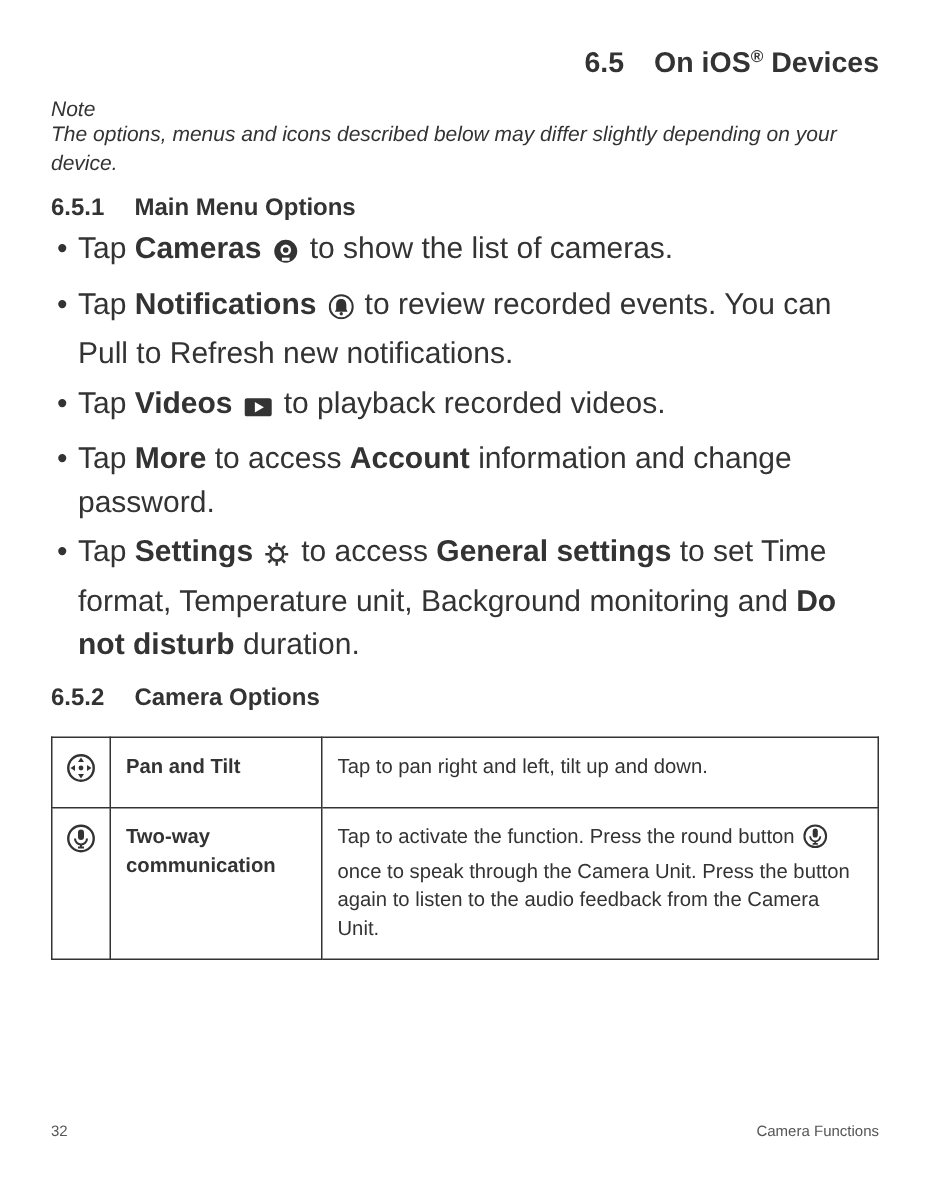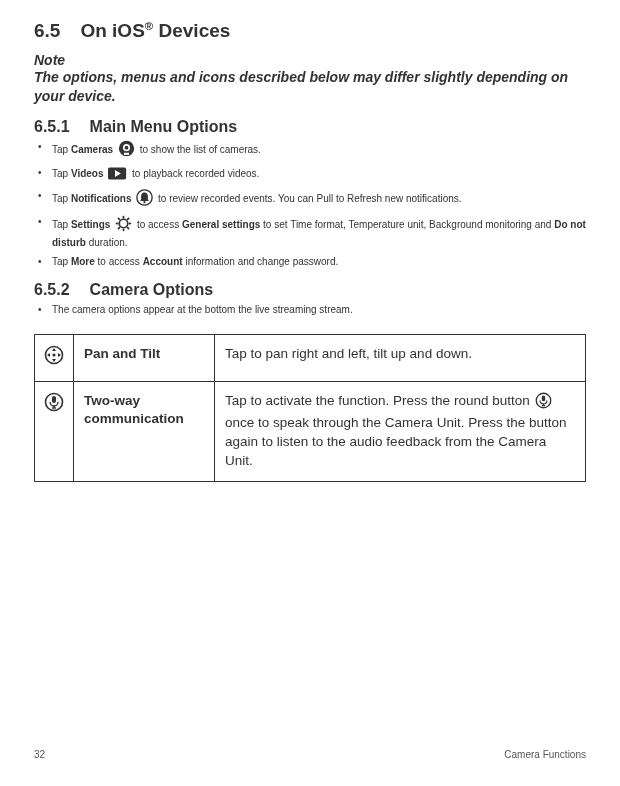--- a/index.html
+++ b/index.html
@@ -12,58 +12,58 @@
       background: #fff;
       position: relative;
     }
     .page {
       padding: 20px 34px 0 34px;
       box-sizing: border-box;
     }
     .h1 {
       font-size: 19px;
       font-weight: 600;
-      margin: 0 0 10px 0;
+      margin: 12px 0 10px 0;
+      text-align: right;
     }
     .h2 {
       font-size: 16px;
       font-weight: 600;
       margin: 12px 0 4px 0;
     }
     .h1 .num, .h2 .num {
       display: inline-block;
       margin-right: 20px;
     }
     sup.reg {
       font-size: 0.6em;
       vertical-align: super;
     }
     .note-title {
       font-style: italic;
-      font-weight: 700;
+      font-weight: 400;
       font-size: 14px;
       margin: 2px 0 0 0;
     }
     .note-body {
       font-style: italic;
       font-size: 14px;
       line-height: 1.35;
       margin: 0 0 8px 0;
       color: #333;
-      font-weight: bold;
     }
     ul.bullets {
       list-style: none;
       padding: 0;
       margin: 2px 0 0 0;
     }
     ul.bullets > li {
       position: relative;
       padding-left: 18px;
-      font-size: 10px;
+      font-size: 20px;
       line-height: 1.45;
       margin-bottom: 4px;
       color: #333;
     }
     ul.bullets > li::before {
       content: "•";
       position: absolute;
       left: 4px;
       top: 0;
     }
@@ -139,70 +139,69 @@
         <svg width="17" height="17" viewBox="0 0 20 20">
             <circle cx="10" cy="10" r="9" fill="#333"></circle>
             <circle cx="10" cy="9" r="4.2" fill="#fff"></circle>
             <circle cx="10" cy="9" r="2.2" fill="#333"></circle>
             <rect x="7" y="15" width="6" height="2.5" fill="#fff"></rect>
           </svg>
       </span>
       <span> to show the list of cameras.</span>
     </li>
     <li>
-      <span>Tap </span><span class="bold">Videos</span>
-      <span class="icon">
-        <svg width="19" height="15" viewBox="0 0 22 16">
-            <rect x="0" y="1" width="21" height="14" rx="2" fill="#333"></rect>
-            <polygon points="8,4 8,12 15,8" fill="#fff"></polygon>
-          </svg>
-      </span>
-      <span> to playback recorded videos.</span>
-    </li>
-    <li>
       <span>Tap </span><span class="bold">Notifications</span>
       <span class="icon">
         <svg width="17" height="17" viewBox="0 0 20 20">
             <circle cx="10" cy="10" r="9" fill="none" stroke="#333" stroke-width="1.6"></circle>
             <path d="M10 4 C7 4 6 6 6 9 L6 12 L5 14 L15 14 L14 12 L14 9 C14 6 13 4 10 4 Z" fill="#333"></path>
             <circle cx="10" cy="15.5" r="1.3" fill="#333"></circle>
           </svg>
       </span>
       <span> to review recorded events. You can Pull to Refresh new notifications.</span>
+    </li>
+    <li>
+      <span>Tap </span><span class="bold">Videos</span>
+      <span class="icon">
+        <svg width="19" height="15" viewBox="0 0 22 16">
+            <rect x="0" y="1" width="21" height="14" rx="2" fill="#333"></rect>
+            <polygon points="8,4 8,12 15,8" fill="#fff"></polygon>
+          </svg>
+      </span>
+      <span> to playback recorded videos.</span>
+    </li>
+    <li>
+      <span>Tap </span><span class="bold">More</span><span> to access </span><span class="bold">Account</span><span> information and change password.</span>
     </li>
     <li>
       <span>Tap </span><span class="bold">Settings</span>
       <span class="icon">
         <svg width="17" height="17" viewBox="0 0 20 20">
             <circle cx="10" cy="10" r="5" fill="none" stroke="#333" stroke-width="2"></circle>
             <g stroke="#333" stroke-width="2">
               <line x1="10" y1="1" x2="10" y2="4"></line>
               <line x1="10" y1="16" x2="10" y2="19"></line>
               <line x1="1" y1="10" x2="4" y2="10"></line>
               <line x1="16" y1="10" x2="19" y2="10"></line>
               <line x1="3.5" y1="3.5" x2="5.7" y2="5.7"></line>
               <line x1="14.3" y1="14.3" x2="16.5" y2="16.5"></line>
               <line x1="3.5" y1="16.5" x2="5.7" y2="14.3"></line>
               <line x1="14.3" y1="5.7" x2="16.5" y2="3.5"></line>
             </g>
           </svg>
       </span>
       <span> to access </span><span class="bold">General settings</span><span> to set Time format, Temperature unit, Background monitoring and </span><span class="bold">Do not disturb</span><span> duration.</span>
     </li>
-    <li>
-      <span>Tap </span><span class="bold">More</span><span> to access </span><span class="bold">Account</span><span> information and change password.</span>
-    </li>
   </ul>
 
   <div class="h2">
     <span class="num">6.5.2</span><span>Camera Options</span>
   </div>
 
   <ul class="bullets">
-    <li>The camera options appear at the bottom the live streaming stream.</li>
   </ul>
 
   <table class="options">
     <tbody>
         <tr>
       <td class="iconcell">
         <span class="icon">
           <svg width="20" height="20" viewBox="0 0 20 20">
                 <circle cx="10" cy="10" r="8.5" fill="none" stroke="#333" stroke-width="1.6"></circle>
                 <circle cx="10" cy="10" r="1.6" fill="#333"></circle>

